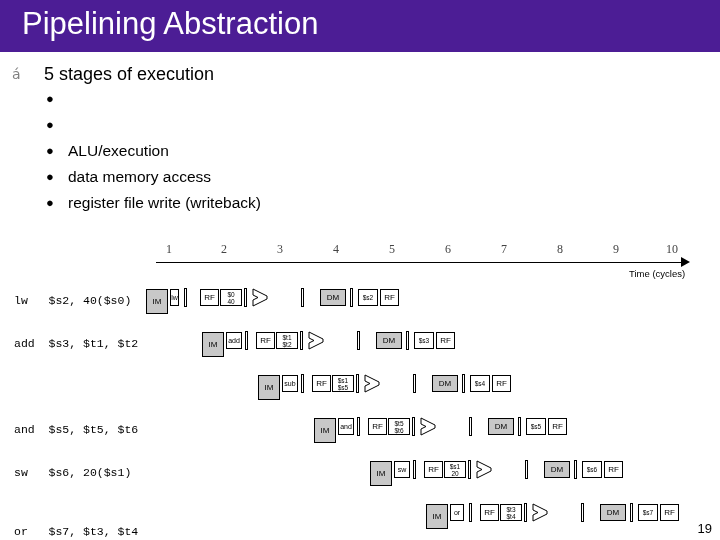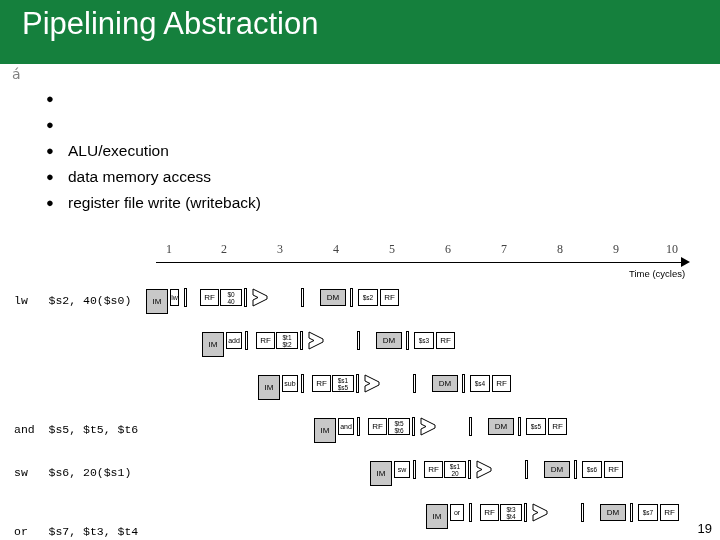--- a/index.html
+++ b/index.html
@@ -13,22 +13,22 @@
     font-family: "Liberation Sans", sans-serif;
     overflow: hidden;
     position: relative;
   }
 
   
   .title-bar {
     position: absolute;
     left: 0; top: 0;
     width: 720px;
-    height: 64px;
-    background: #15803d;
+    height: 52px;
+    background: #4c1d95;
   }
   .title-text {
     position: absolute;
     left: 22px;
     top: 6px;
     color: #ffffff;
     font-size: 31px;
     font-weight: normal;
     letter-spacing: 0px;
     white-space: nowrap;
@@ -204,20 +204,21 @@
 </head>
 <body>
 
 <div class="title-bar">
   <div class="title-text">Pipelining Abstraction</div>
 </div>
 
 <div class="bullets">
   <div class="lvl1">
     <span class="marker">á</span>
+    <span>5 stages of execution</span>
   </div>
   <div class="lvl2">
     <span class="marker">●</span>
   </div>
   <div class="lvl2">
     <span class="marker">●</span>
   </div>
   <div class="lvl2">
     <span class="marker">●</span>
     <span>ALU/execution</span>
@@ -243,20 +244,21 @@
   <div class="cycle-num" style="left:490px; top:14px;">7</div>
   <div class="cycle-num" style="left:546px; top:14px;">8</div>
   <div class="cycle-num" style="left:602px; top:14px;">9</div>
   <div class="cycle-num" style="left:658px; top:14px;">10</div>
 
   <div class="axis-line"></div>
   <div class="axis-arrow"></div>
   <div class="axis-label">Time (cycles)</div>
 
   <div class="instr-text" style="top:66px;">lw   $s2, 40($s0)</div>
+  <div class="instr-text" style="top:109px;">add  $s3, $t1, $t2</div>
   <div class="instr-text" style="top:195px;">and  $s5, $t5, $t6</div>
   <div class="instr-text" style="top:238px;">sw   $s6, 20($s1)</div>
   <div class="instr-text" style="top:297px;">or   $s7, $t3, $t4</div>
 
   <div class="stage s-im" style="left:146px; top:61px;">IM</div>
   <div class="stage s-narrow" style="left:170px; top:61px;">lw</div>
   <div class="latch" style="left:184px; top:60px;"></div>
   <div class="stage s-rf" style="left:200px; top:61px;">RF</div>
   <div class="reglbl" style="left:220px; top:61px;">
     <div>$0</div>

